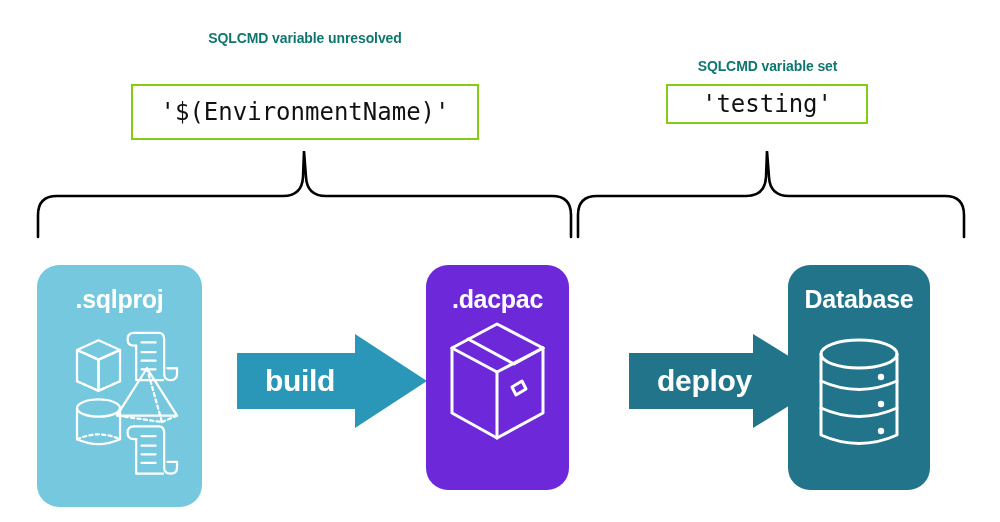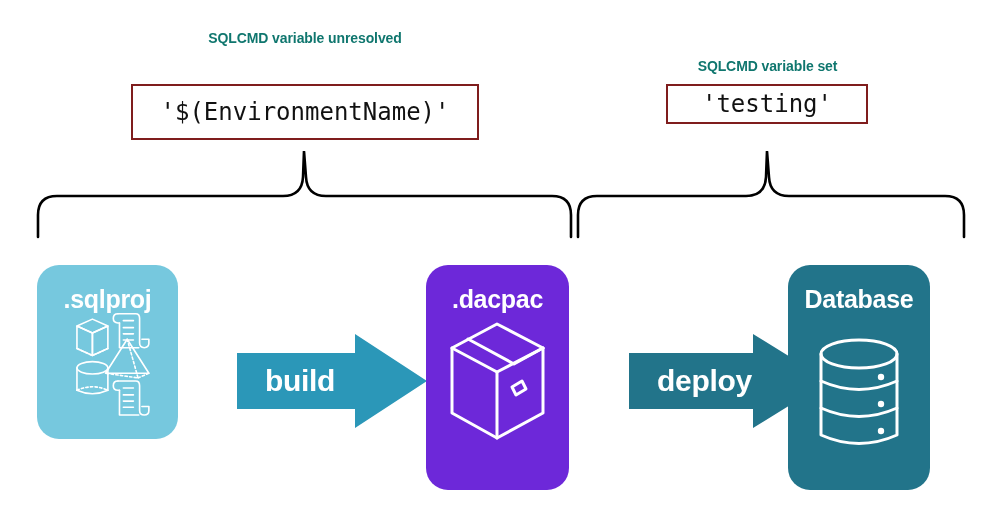--- a/index.html
+++ b/index.html
@@ -29,21 +29,21 @@
     text-align: center;
     white-space: nowrap;
   }
   #ann-title-left  { left: 120px; top: 30px; width: 370px; }
   #ann-title-right { left: 595px; top: 30px; width: 345px; margin-top: 28px; }
 
   
   .code-box {
     position: absolute;
     box-sizing: border-box;
-    border: 2px solid #7f1d1d;
+    border: 2px solid #84cc16;
     background: #ffffff;
     display: flex;
     align-items: center;
     justify-content: center;
     font-family: "DejaVu Sans Mono", monospace;
     font-size: 24px;
     color: #111111;
     white-space: nowrap;
   }
   #code-box-left  { left: 131px; top: 84px;  width: 348px; height: 56px; }
@@ -77,21 +77,21 @@
     letter-spacing: -0.3px;
   }
   .artifact-art {
     position: absolute;
     left: 0;
     top: 0;
     width: 100%;
     height: 100%;
   }
 
-  #box-sqlproj  { left: 37px;  top: 265px; width: 141px; height: 174px; background: #76C8DE; }
+  #box-sqlproj  { left: 37px;  top: 265px; width: 141px; height: 242px; background: #76C8DE; padding-left: 24px; }
   #box-dacpac   { left: 426px; top: 265px; width: 143px; height: 225px; background: #6d28d9; }
   #box-database { left: 788px; top: 265px; width: 142px; height: 225px; background: #22748A; }
 
   
   .arrow {
     position: absolute;
     margin-left: 29px;
   }
   .arrow-label {
     position: absolute;

